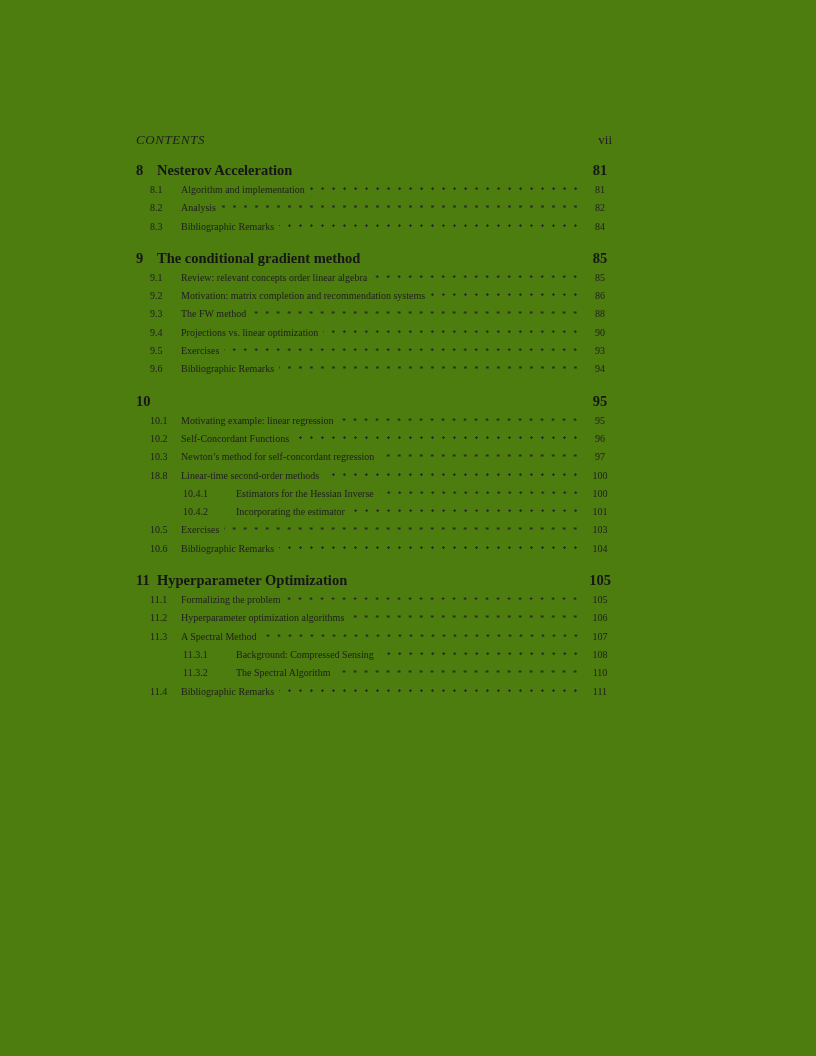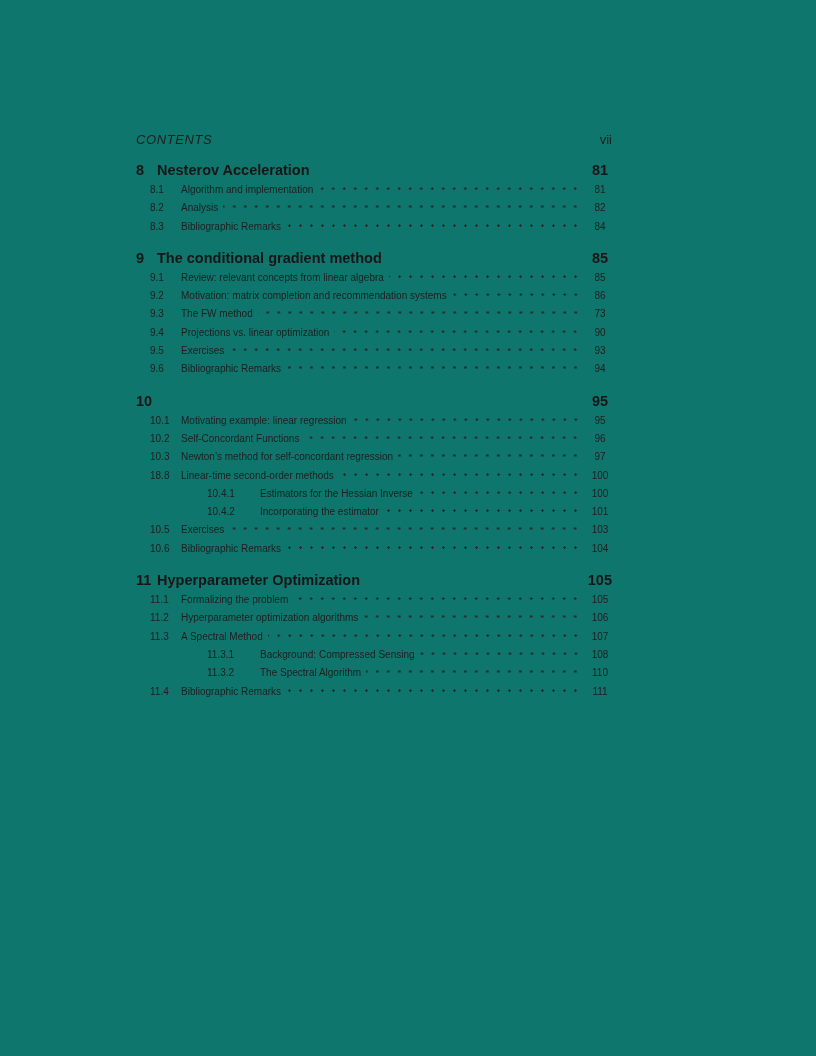--- a/index.html
+++ b/index.html
@@ -7,22 +7,22 @@
     padding: 0;
     width: 816px;
     height: 1056px;
     overflow: hidden;
     background: #ffffff;
   }
   .page {
     position: relative;
     width: 816px;
     height: 1056px;
-    background: #0f766e;
-    font-family: Liberation Sans, sans-serif;
+    background: #4d7c0f;
+    font-family: Liberation Serif, serif;
     color: #1e1e1e;
   }
   .content {
     position: absolute;
     left: 136px;
     top: 131px;
     width: 476px;
   }
   .running-header {
     display: flex;
@@ -56,21 +56,21 @@
     color: #161616;
     margin-bottom: 1px;
   }
   .chead .num { width: 21px; }
   .chead .fill { flex: 1 1 auto; }
 
   .sec { padding-left: 14px; }
   .sec .num { width: 31px; }
 
   .subsec { padding-left: 47px; }
-  .subsec .num { width: 53px; margin-left: 24px; }
+  .subsec .num { width: 53px; }
 
   .dots {
     flex: 1 1 auto;
     min-width: 0;
     height: 18.3px;
     margin: 0 6px 0 5px;
     align-self: stretch;
     background-image: radial-gradient(circle, #262626 1.05px, rgba(0,0,0,0) 1.35px);
     background-size: 11px 18.3px;
     background-repeat: repeat-x;
@@ -117,35 +117,35 @@
         </div>
         <div class="chapter-block">
           <div class="row chead">
     <span class="num">9</span>
     <span class="ttl">The conditional gradient method</span>
     <span class="fill"></span>
     <span class="pg">85</span>
   </div>
           <div class="row sec">
     <span class="num">9.1</span>
-    <span class="ttl">Review: relevant concepts from linear algebra</span>
+    <span class="ttl">Review: relevant concepts order linear algebra</span>
     <span class="dots"></span>
     <span class="pg">85</span>
   </div>
           <div class="row sec">
     <span class="num">9.2</span>
     <span class="ttl">Motivation: matrix completion and recommendation systems</span>
     <span class="dots"></span>
     <span class="pg">86</span>
   </div>
           <div class="row sec">
     <span class="num">9.3</span>
     <span class="ttl">The FW method</span>
     <span class="dots"></span>
-    <span class="pg">73</span>
+    <span class="pg">88</span>
   </div>
           <div class="row sec">
     <span class="num">9.4</span>
     <span class="ttl">Projections vs. linear optimization</span>
     <span class="dots"></span>
     <span class="pg">90</span>
   </div>
           <div class="row sec">
     <span class="num">9.5</span>
     <span class="ttl">Exercises</span>

